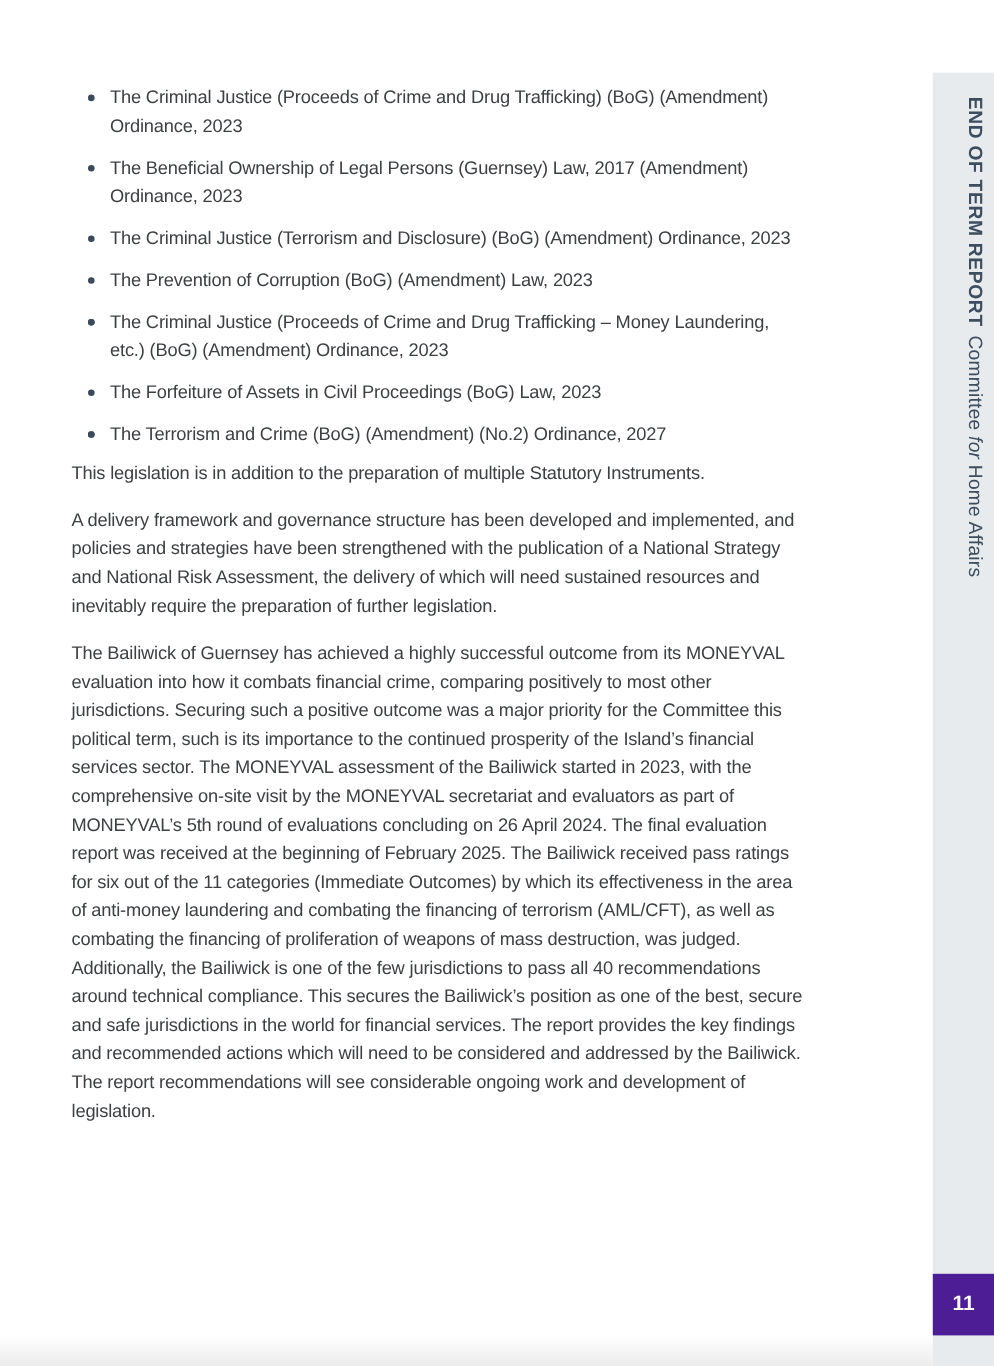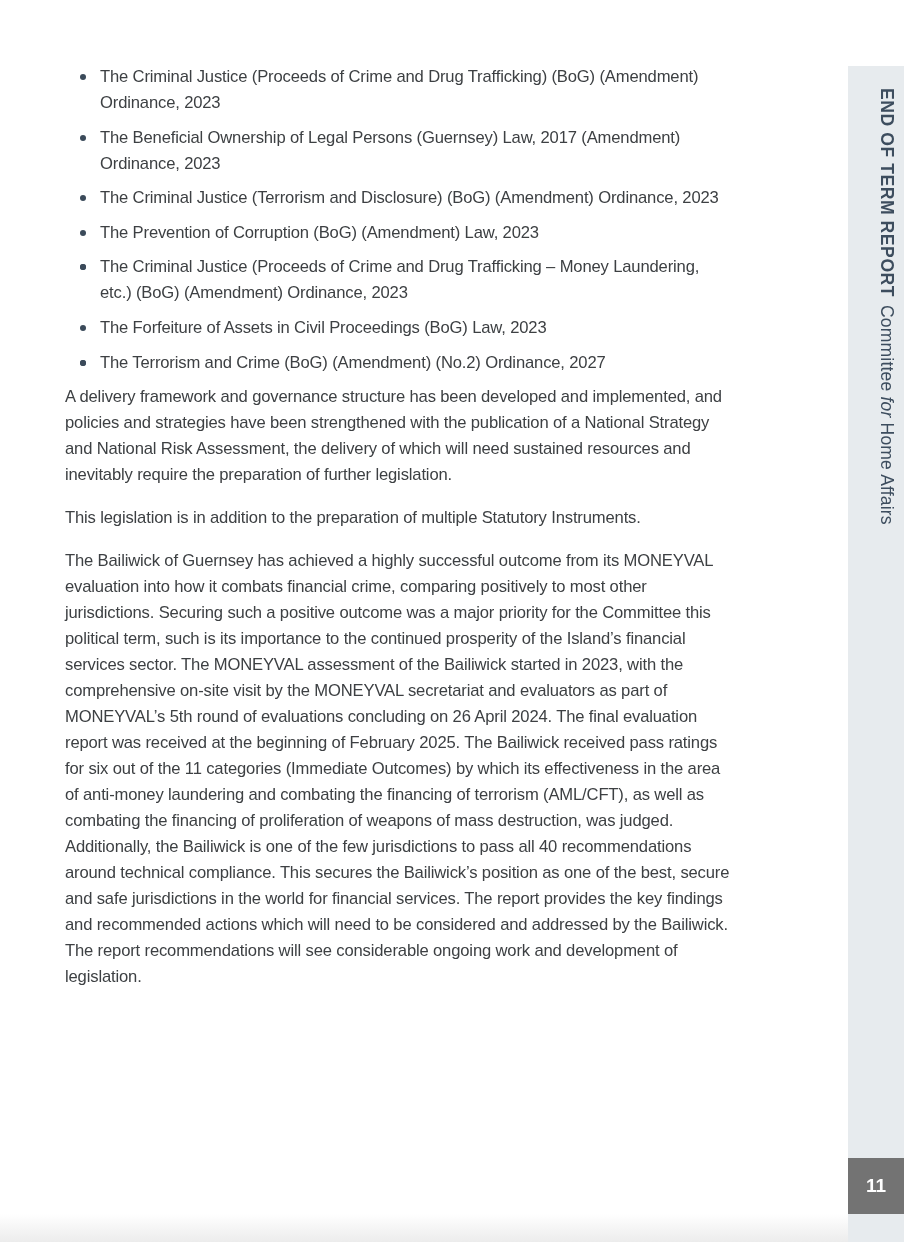--- a/index.html
+++ b/index.html
@@ -9,21 +9,21 @@
       font-family: "Liberation Sans", "DejaVu Sans", sans-serif;
       color: #3d4043;
     }
     .content {
       position: absolute; left: 65px; top: 64px; width: 670px;
       font-size: 16.6px; line-height: 26px; letter-spacing: -0.15px;
       font-weight: 300;
     }
     ul.bullets { list-style: none; margin: 0; padding: 0; }
     ul.bullets li {
-      position: relative; padding-left: 35px; margin-bottom: 8.6px;
+      position: relative; padding-left: 35px; margin-bottom: 8.6px; margin-top: 12px;
     }
     ul.bullets li .dot {
       position: absolute; left: 15px; top: 10px; width: 6px; height: 6px;
       border-radius: 50%; background: #3b4a5a;
     }
     p.para { margin: 0 0 17px 0; }
     .first-para { margin-top: 34px; }
     .sidebar {
       position: absolute; left: 848px; top: 66px; width: 56px; height: 1176px;
       background: #e7ebee;
@@ -31,21 +31,21 @@
     .side-title {
       position: absolute; left: 876px; top: 88px;
       writing-mode: vertical-rl; white-space: nowrap;
       font-size: 17.5px; color: #3d4d5e; letter-spacing: 0.2px;
     }
     .side-title .bold { font-weight: 700; letter-spacing: 0.6px; }
     .side-title .light { font-weight: 300; margin-top: 8px; }
     .side-title em { font-style: italic; }
     .page-num {
       position: absolute; left: 848px; top: 1158px; width: 56px; height: 56px;
-      background: #737373; color: #ffffff; font-weight: 700; font-size: 19px;
+      background: #4c1d95; color: #ffffff; font-weight: 700; font-size: 19px;
       display: flex; align-items: center; justify-content: center;
     }
     .bottom-shade {
       position: absolute; left: 0; top: 1214px; width: 848px; height: 28px;
       background: linear-gradient(to bottom, #ffffff, #ececec);
     }
   </style>
 </head>
 <body>
 
@@ -54,22 +54,22 @@
     <li><span class="dot"></span><span>The Criminal Justice (Proceeds of Crime and Drug Trafficking) (BoG) (Amendment) Ordinance, 2023</span></li>
     <li><span class="dot"></span><span>The Beneficial Ownership of Legal Persons (Guernsey) Law, 2017 (Amendment) Ordinance, 2023</span></li>
     <li><span class="dot"></span><span>The Criminal Justice (Terrorism and Disclosure) (BoG) (Amendment) Ordinance, 2023</span></li>
     <li><span class="dot"></span><span>The Prevention of Corruption (BoG) (Amendment) Law, 2023</span></li>
     <li><span class="dot"></span></li>
     <li><span class="dot"></span><span>The Criminal Justice (Proceeds of Crime and Drug Trafficking – Money Laundering, etc.) (BoG) (Amendment) Ordinance, 2023</span></li>
     <li><span class="dot"></span><span>The Forfeiture of Assets in Civil Proceedings (BoG) Law, 2023</span></li>
     <li><span class="dot"></span></li>
     <li><span class="dot"></span><span>The Terrorism and Crime (BoG) (Amendment) (No.2) Ordinance, 2027</span></li>
   </ul>
+  <p class="para first-para">This legislation is in addition to the preparation of multiple Statutory Instruments.</p>
   <p class="para">A delivery framework and governance structure has been developed and implemented, and policies and strategies have been strengthened with the publication of a National Strategy and National Risk Assessment, the delivery of which will need sustained resources and inevitably require the preparation of further legislation.</p>
-  <p class="para first-para">This legislation is in addition to the preparation of multiple Statutory Instruments.</p>
   <p class="para">The Bailiwick of Guernsey has achieved a highly successful outcome from its MONEYVAL evaluation into how it combats financial crime, comparing positively to most other jurisdictions. Securing such a positive outcome was a major priority for the Committee this political term, such is its importance to the continued prosperity of the Island’s financial services sector. The MONEYVAL assessment of the Bailiwick started in 2023, with the comprehensive on-site visit by the MONEYVAL secretariat and evaluators as part of MONEYVAL’s 5th round of evaluations concluding on 26 April 2024. The final evaluation report was received at the beginning of February 2025. The Bailiwick received pass ratings for six out of the 11 categories (Immediate Outcomes) by which its effectiveness in the area of anti-money laundering and combating the financing of terrorism (AML/CFT), as well as combating the financing of proliferation of weapons of mass destruction, was judged. Additionally, the Bailiwick is one of the few jurisdictions to pass all 40 recommendations around technical compliance. This secures the Bailiwick’s position as one of the best, secure and safe jurisdictions in the world for financial services. The report  provides the key findings and recommended actions which will need to be considered and addressed by the Bailiwick. The report recommendations will see considerable ongoing work and development of legislation.</p>
 </div>
 
 <div class="sidebar"></div>
 <div class="side-title">
   <span class="bold">END OF TERM REPORT</span><span class="light"><span>Committee </span><em>for</em><span> Home Affairs</span></span>
 </div>
 <div class="page-num">11</div>
 <div class="bottom-shade"></div>
 

